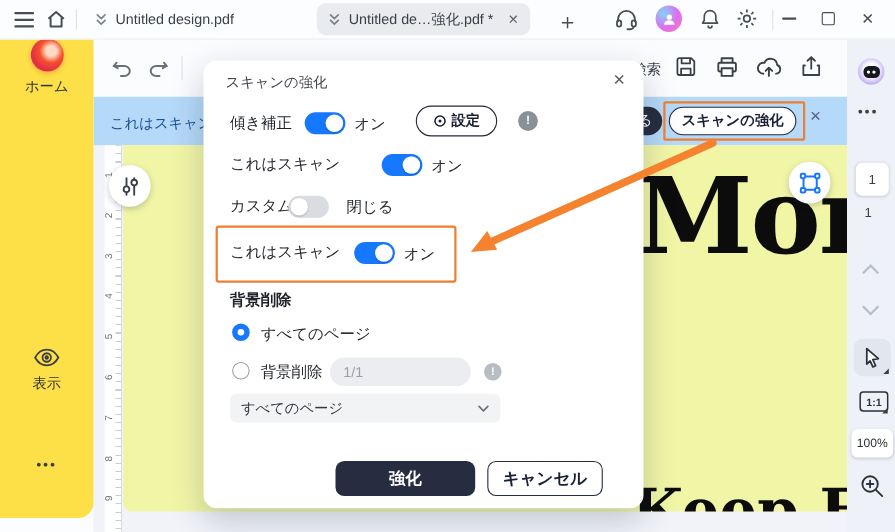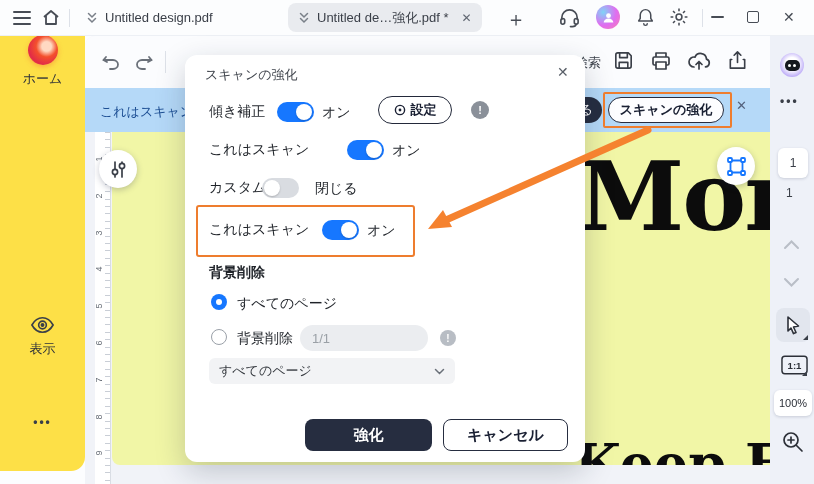--- a/index.html
+++ b/index.html
@@ -66,21 +66,21 @@
   .info-dot { position:absolute; width:18px; height:18px; border-radius:50%; background:#8a9099; color:#fff; font-size:11px; font-weight:bold; display:flex; align-items:center; justify-content:center; }
   .info-dot.lite { background:#b8bdc4; width:16px; height:16px; font-size:10px; }
   .orange-frame { position:absolute; border:2.5px solid #ee7d2e; z-index:45; pointer-events:none; }
   .radio { position:absolute; width:16px; height:16px; border-radius:50%; cursor:pointer; }
   .radio.sel { background:#1677ff; }
   .radio.sel::after { content:""; position:absolute; left:5px; top:5px; width:6px; height:6px; border-radius:50%; background:#fff; }
   .radio.unsel { border:1.5px solid #9aa0a8; background:#fff; }
   .custom-input { position:absolute; left:115px; top:270px; width:128px; height:26px; background:#ebedf0; border:none; border-radius:13px; color:#9aa0a6; font-size:13px; padding:0 12px; }
   .select { position:absolute; left:24px; top:303px; width:246px; height:26px; background:#f2f3f5; border-radius:6px; display:flex; align-items:center; justify-content:space-between; padding:0 10px; font-size:13px; color:#33373d; cursor:pointer; }
   .btn-primary { position:absolute; left:120px; top:364px; width:127px; height:32px; background:#262d40; color:#fff; border:none; border-radius:8px; font-size:15px; font-weight:bold; cursor:pointer; font-family:inherit; }
-  .btn-secondary { position:absolute; left:258px; top:364px; width:125px; height:32px; background:#fff; color:#1a2033; border:1.5px solid #262d40; border-radius:8px; font-size:15px; font-weight:bold; cursor:pointer; font-family:inherit; }
+  .btn-secondary { position:absolute; left:258px; top:364px; width:105px; height:32px; background:#fff; color:#1a2033; border:1.5px solid #262d40; border-radius:8px; font-size:15px; font-weight:bold; cursor:pointer; font-family:inherit; }
 
   .arrow-layer { position:absolute; left:0; top:0; width:814px; height:484px; z-index:50; pointer-events:none; }
   .search-label { position:absolute; left:490px; top:18px; font-size:13px; color:#3a3f48; }
 </style>
 </head>
 <body>
 
 <div class="center">
   <div class="toolbar">
     <span class="tb-icon" style="left:15px;top:14px">

